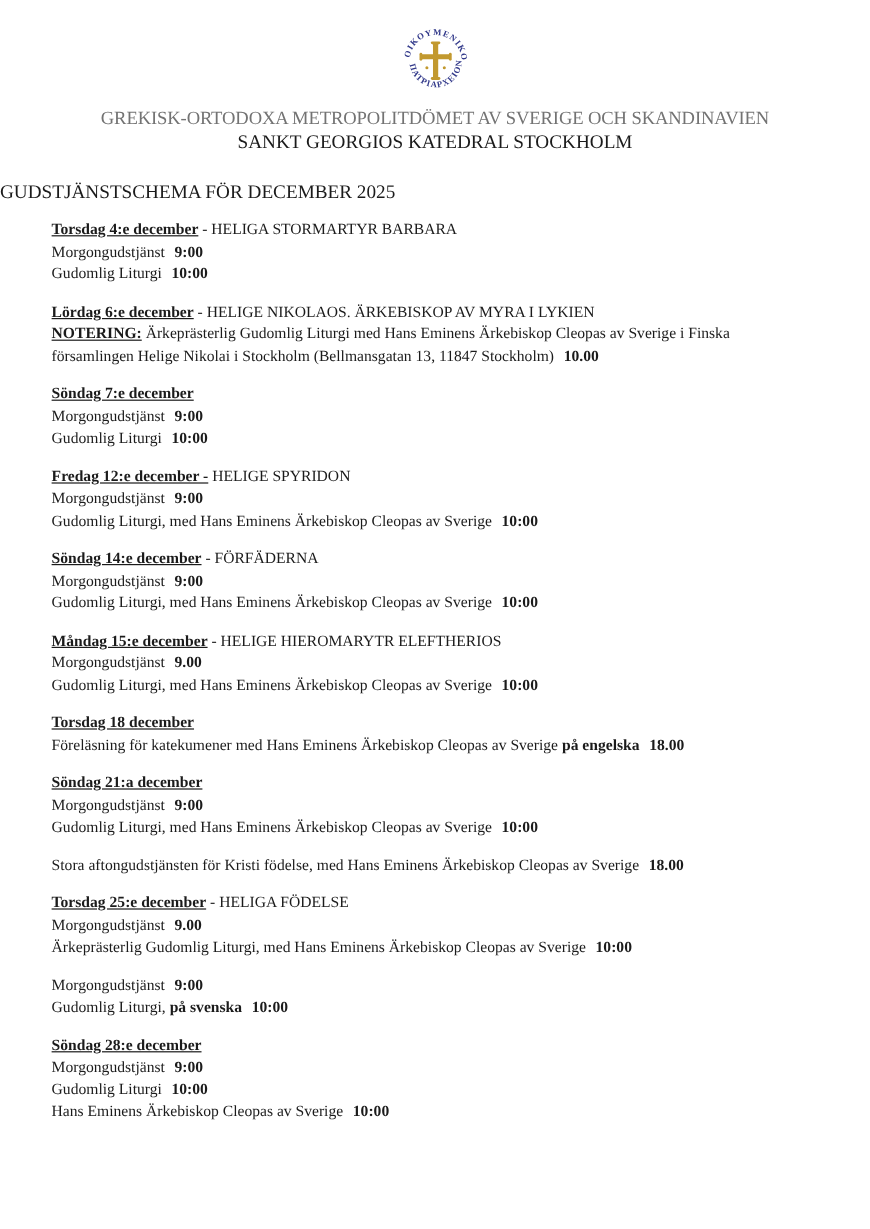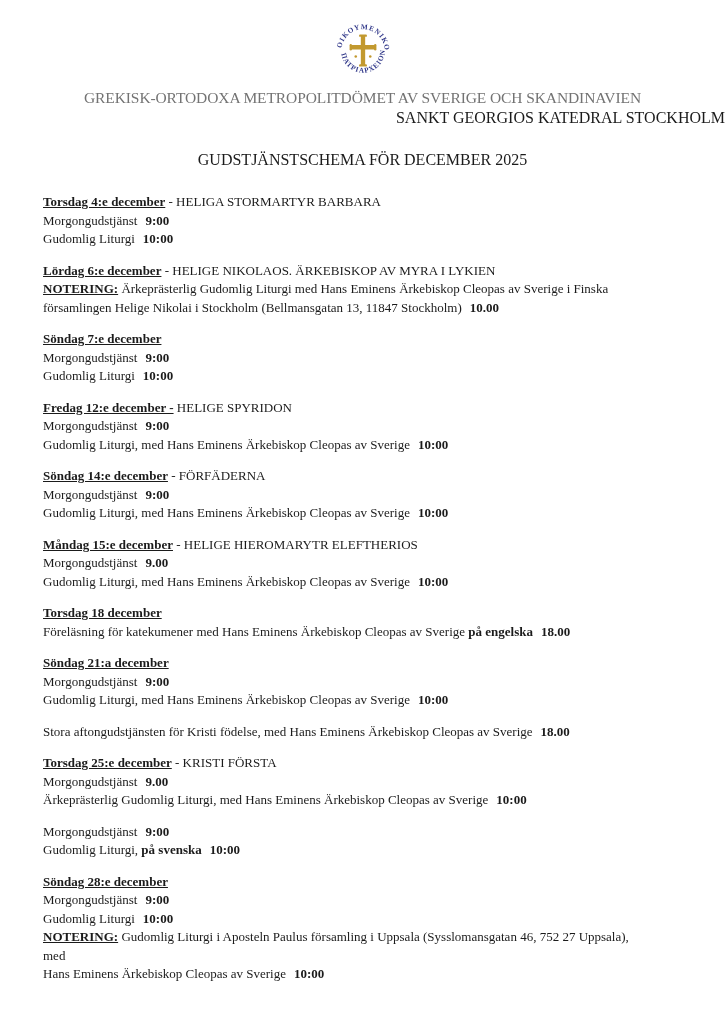--- a/index.html
+++ b/index.html
@@ -16,32 +16,31 @@
 
   .org-title {
     margin: 5px 0 0 0;
     text-align: center;
     font-size: 15.5px;
     font-weight: normal;
     letter-spacing: -0.1px;
   }
   .cathedral-title {
     margin: 2px 0 0 0;
-    text-align: right;
-    font-size: 16px;
-    font-weight: normal;
-  }
-  .schedule-title {
-    margin: 24px 0 0 0;
     text-align: center;
     font-size: 16px;
     font-weight: normal;
   }
-
-  .schedule { margin: 24px 43px 0 43px; }
+  .schedule-title {
+    margin: 24px 0 0 0;
+    font-size: 16px;
+    font-weight: normal;
+  }
+
+  .schedule { margin: 12px 43px 0 43px; }
   .entry { margin-bottom: 13px; }
   .entry-head { font-size: 13px; line-height: 18.5px; }
   .entry-head .date { font-weight: bold; text-decoration: underline; }
   .entry-head .rest { font-weight: normal; }
 
   .row {
     display: flex;
     align-items: baseline;
     font-size: 13px;
     line-height: 18.5px;
@@ -171,21 +170,21 @@
           <span class="row-time">10:00</span>
         </div>
       </section>
       <section class="entry">
         <div class="row">
           <span class="row-text"><span>Stora aftongudstjänsten för Kristi födelse, med Hans Eminens Ärkebiskop Cleopas av Sverige</span></span>
           <span class="row-time">18.00</span>
         </div>
       </section>
       <section class="entry">
-        <div class="entry-head"><span class="date">Torsdag 25:e december</span><span class="rest"> - KRISTI FÖRSTA</span></div>
+        <div class="entry-head"><span class="date">Torsdag 25:e december</span><span class="rest"> - HELIGA FÖDELSE</span></div>
         <div class="row">
           <span class="row-text"><span>Morgongudstjänst</span></span>
           <span class="row-time">9.00</span>
         </div>
         <div class="row">
           <span class="row-text"><span>Ärkeprästerlig Gudomlig Liturgi, med Hans Eminens Ärkebiskop Cleopas av Sverige</span></span>
           <span class="row-time">10:00</span>
         </div>
       </section>
       <section class="entry">
@@ -202,23 +201,19 @@
         <div class="entry-head"><span class="date">Söndag 28:e december</span></div>
         <div class="row">
           <span class="row-text"><span>Morgongudstjänst</span></span>
           <span class="row-time">9:00</span>
         </div>
         <div class="row">
           <span class="row-text"><span>Gudomlig Liturgi</span></span>
           <span class="row-time">10:00</span>
         </div>
         <div class="row">
-          <span class="row-text"><span class="b u">NOTERING:</span><span> Gudomlig Liturgi i Aposteln Paulus församling i Uppsala (Sysslomansgatan 46, 752 27 Uppsala), med</span></span>
-          <span class="row-time"></span>
-        </div>
-        <div class="row">
           <span class="row-text"><span>Hans Eminens Ärkebiskop Cleopas av Sverige</span></span>
           <span class="row-time">10:00</span>
         </div>
       </section>
     </main>
 
 </div>
 
 </body></html>

